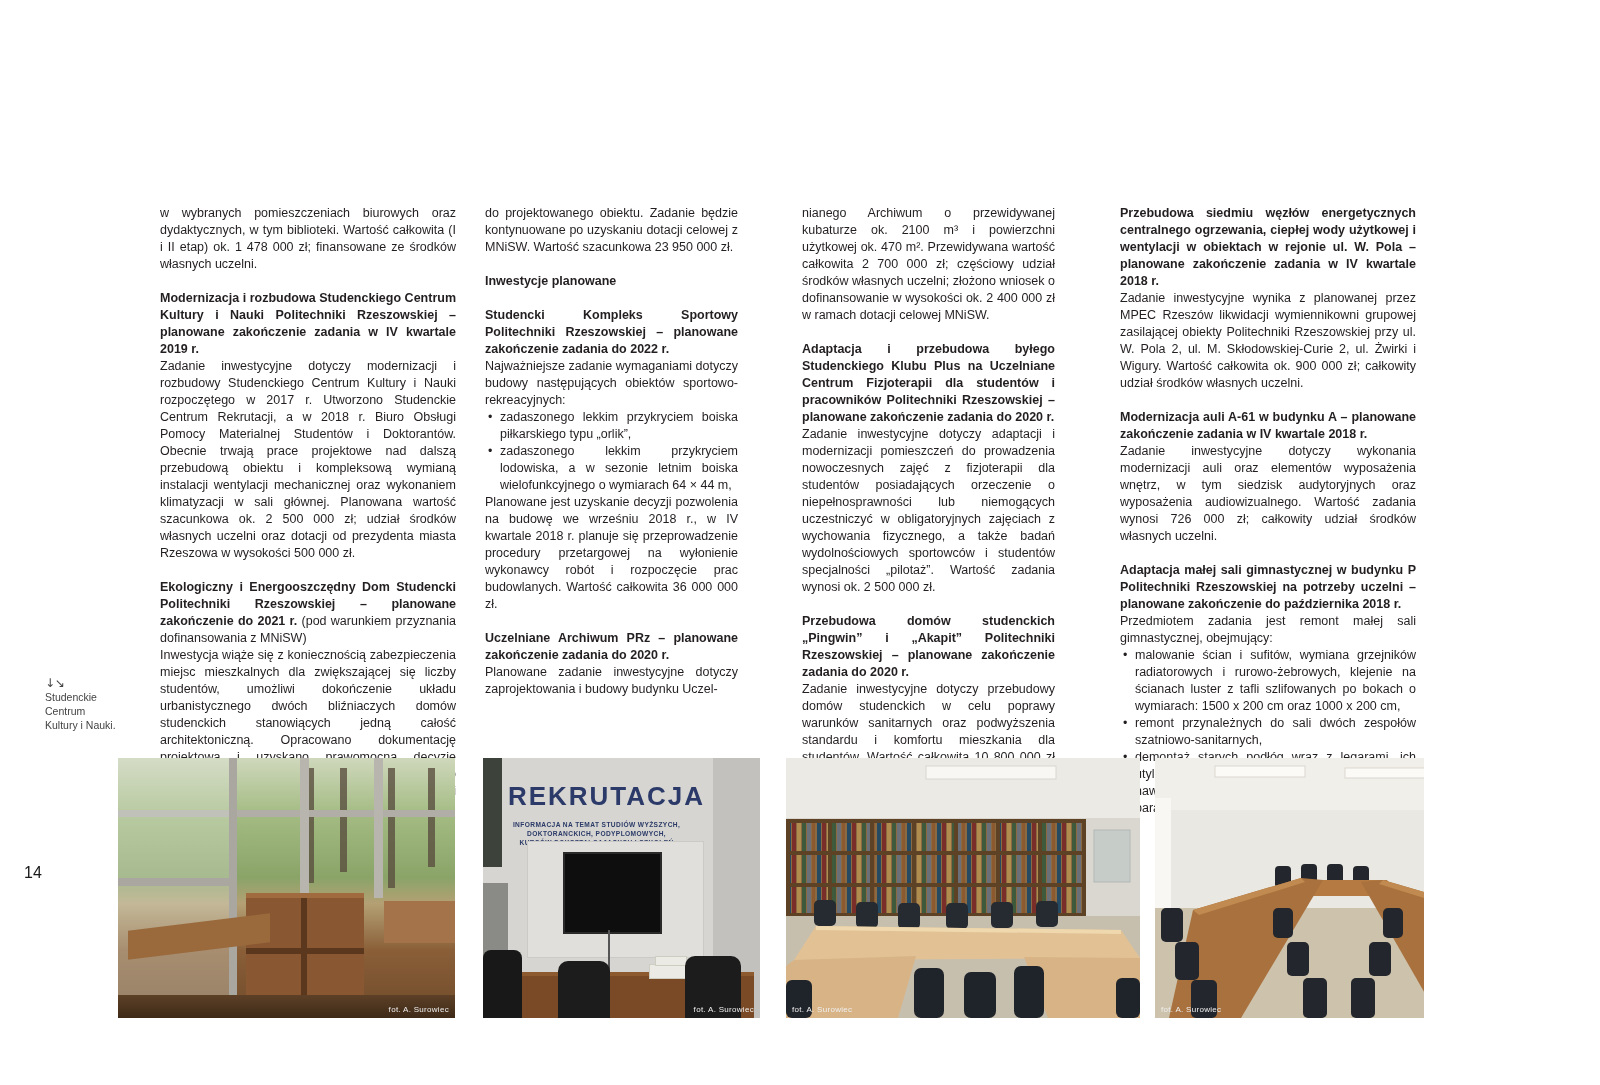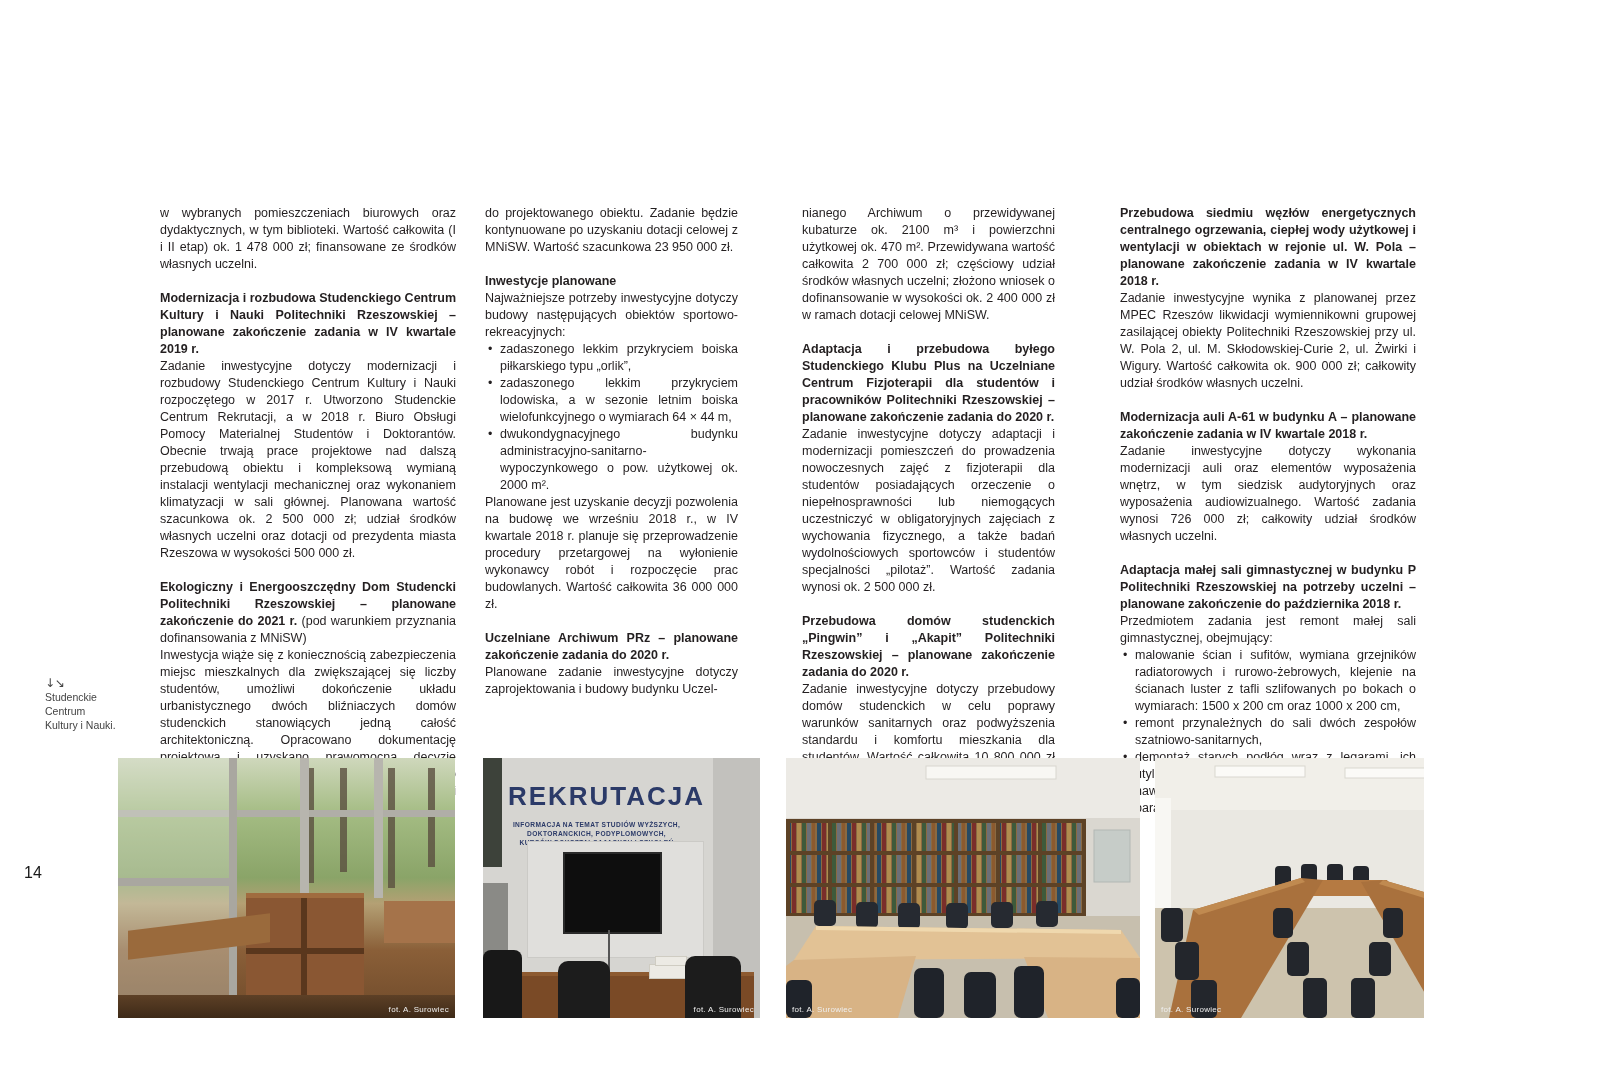--- a/index.html
+++ b/index.html
@@ -65,25 +65,25 @@
     <p class="blk first">w wybranych pomieszczeniach biurowych oraz dydaktycznych, w tym biblioteki. Wartość całkowita (I i II etap) ok. 1 478 000 zł; finansowane ze środków własnych uczelni.</p>
     <p class="blk hd">Modernizacja i rozbudowa Studenckiego Centrum Kultury i Nauki Politechniki Rzeszowskiej – planowane zakończenie zadania w IV kwartale 2019 r.</p>
     <p class="blk first">Zadanie inwestycyjne dotyczy modernizacji i rozbudowy Studenckiego Centrum Kultury i Nauki rozpoczętego w 2017 r. Utworzono Studenckie Centrum Rekrutacji, a w 2018 r. Biuro Obsługi Pomocy Materialnej Studentów i Doktorantów. Obecnie trwają prace projektowe nad dalszą przebudową obiektu i kompleksową wymianą instalacji wentylacji mechanicznej oraz wykonaniem klimatyzacji w sali głównej. Planowana wartość szacunkowa ok. 2 500 000 zł; udział środków własnych uczelni oraz dotacji od prezydenta miasta Rzeszowa w wysokości 500 000 zł.</p>
     <p class="blk"><span class="hd">Ekologiczny i Energooszczędny Dom Studencki Politechniki Rzeszowskiej – planowane zakończenie do 2021 r.</span><span class="note"> (pod warunkiem przyznania dofinansowania z MNiSW)</span></p>
     <p class="blk first">Inwestycja wiąże się z koniecznością zabezpieczenia miejsc mieszkalnych dla zwiększającej się liczby studentów, umożliwi dokończenie układu urbanistycznego dwóch bliźniaczych domów studenckich stanowiących jedną całość architektoniczną. Opracowano dokumentację projektową i uzyskano prawomocną decyzję pozwolenia na budowę. W 2017 r. rozpoczęto budowę i wykonano sieć wodociągową o długości 29,5 m na odcinku od istniejącego wodociągu</p>
   </div>
 
   <div class="tcol" style="left:485px;width:253px;">
     <p class="blk first">do projektowanego obiektu. Zadanie będzie kontynuowane po uzyskaniu dotacji celowej z MNiSW. Wartość szacunkowa 23 950 000 zł.</p>
     <p class="blk hd">Inwestycje planowane</p>
-    <p class="blk first">Najważniejsze potrzeby inwestycyjne dotyczy budowy następujących obiektów sportowo-rekreacyjnych:</p>
+    <p class="blk hd">Studencki Kompleks Sportowy Politechniki Rzeszowskiej – planowane zakończenie zadania do 2022 r.</p>
+    <p class="blk first">Najważniejsze zadanie wymaganiami dotyczy budowy następujących obiektów sportowo-rekreacyjnych:</p>
     <ul class="bul">
       <li>zadaszonego lekkim przykryciem boiska piłkarskiego typu „orlik”,</li>
       <li>zadaszonego lekkim przykryciem lodowiska, a w sezonie letnim boiska wielofunkcyjnego o wymiarach 64 × 44 m,</li>
-      <li>dwukondygnacyjnego budynku administracyjno-sanitarno-wypoczynkowego o pow. użytkowej ok. 2000 m².</li>
     </ul>
     <p class="blk first">Planowane jest uzyskanie decyzji pozwolenia na budowę we wrześniu 2018 r., w IV kwartale 2018 r. planuje się przeprowadzenie procedury przetargowej na wyłonienie wykonawcy robót i rozpoczęcie prac budowlanych. Wartość całkowita 36 000 000 zł.</p>
     <p class="blk hd">Uczelniane Archiwum PRz – planowane zakończenie zadania do 2020 r.</p>
     <p class="blk first">Planowane zadanie inwestycyjne dotyczy zaprojektowania i budowy budynku Uczel-</p>
   </div>
 
   <div class="tcol" style="left:802px;width:253px;">
     <p class="blk first">nianego Archiwum o przewidywanej kubaturze ok. 2100 m³ i powierzchni użytkowej ok. 470 m². Przewidywana wartość całkowita 2 700 000 zł; częściowy udział środków własnych uczelni; złożono wniosek o dofinansowanie w wysokości ok. 2 400 000 zł w ramach dotacji celowej MNiSW.</p>
     <p class="blk hd">Adaptacja i przebudowa byłego Studenckiego Klubu Plus na Uczelniane Centrum Fizjoterapii dla studentów i pracowników Politechniki Rzeszowskiej – planowane zakończenie zadania do 2020 r.</p>
     <p class="blk first">Zadanie inwestycyjne dotyczy adaptacji i modernizacji pomieszczeń do prowadzenia nowoczesnych zajęć z fizjoterapii dla studentów posiadających orzeczenie o niepełnosprawności lub niemogących uczestniczyć w obligatoryjnych zajęciach z wychowania fizycznego, a także badań wydolnościowych sportowców i studentów specjalności „pilotaż”. Wartość zadania wynosi ok. 2 500 000 zł.</p>

